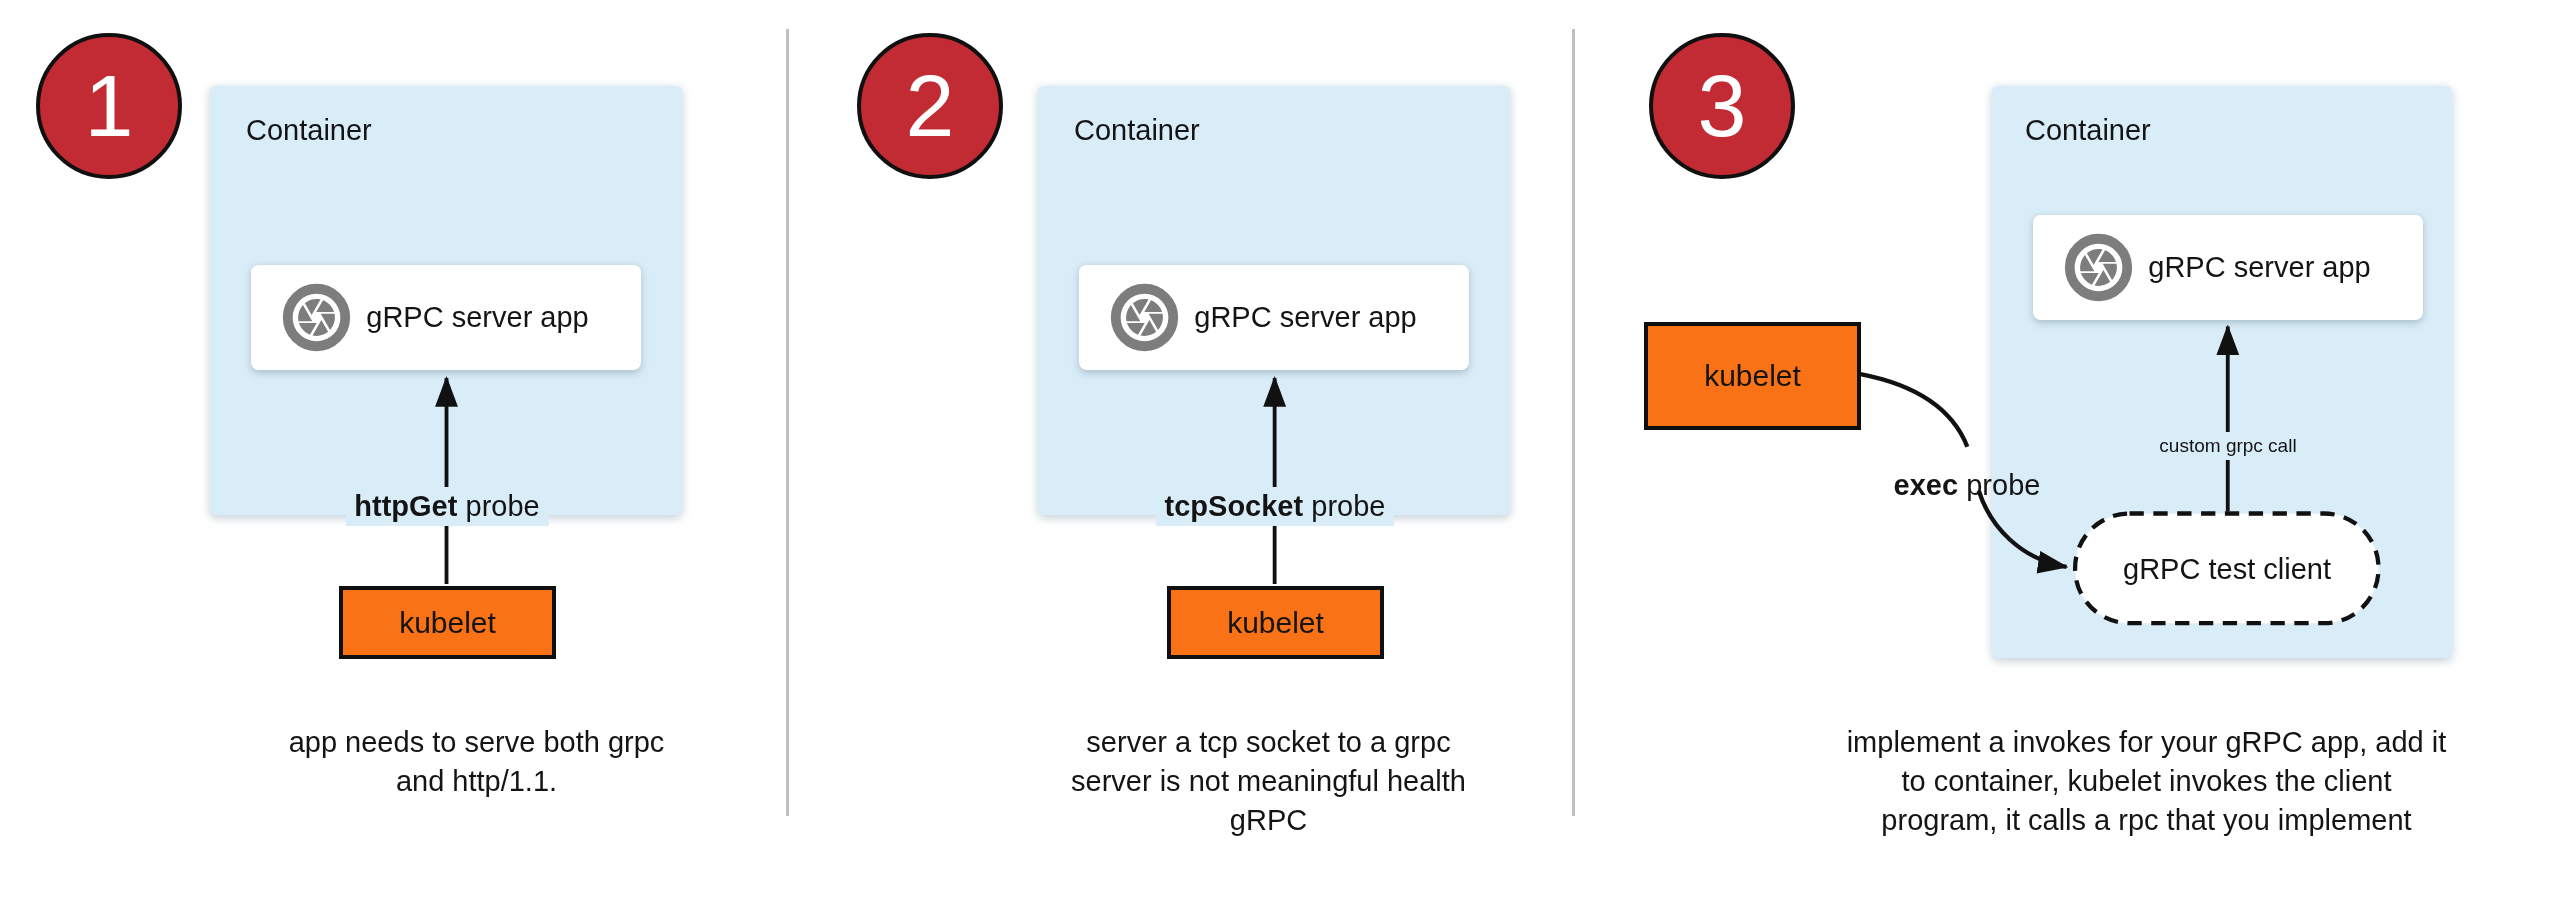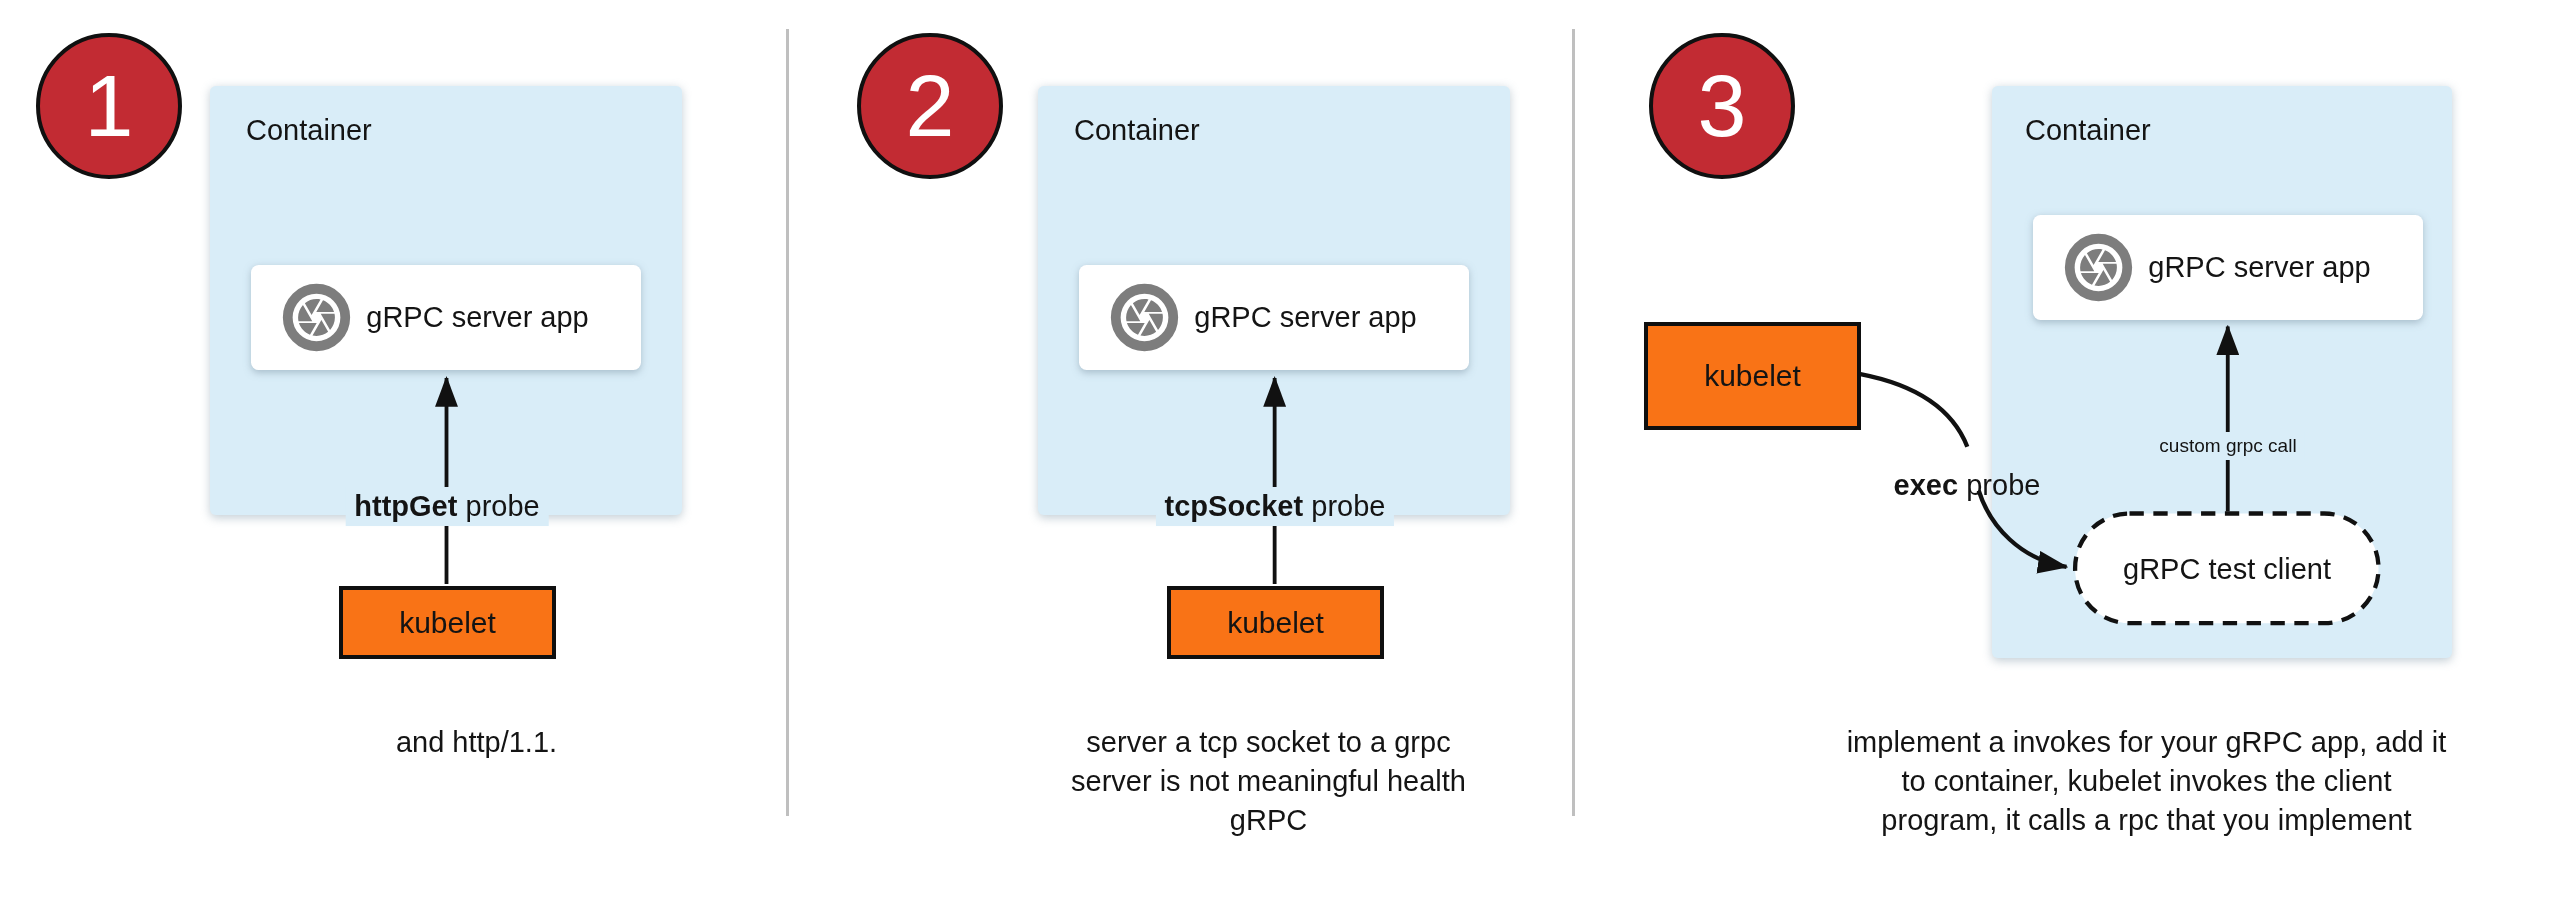--- a/index.html
+++ b/index.html
@@ -62,20 +62,21 @@
     </svg>
     <span class="app-label">gRPC server app</span>
   </div>
   <div class="probe-label on-blue" style="left:447px;top:457px;">
     <b>httpGet</b><span>probe</span>
   </div>
   <div class="kubelet-box" style="left:339px;top:586px;width:217px;height:73px;">
     <span>kubelet</span>
   </div>
   <div class="caption" style="left:219px;top:723px;width:515px;">
+    <div>app needs to serve both grpc</div>
     <div>and http/1.1.</div>
   </div>
 
   <div class="badge" style="left:857px;top:33px;">
     <span>2</span>
   </div>
   <div class="container-box" style="left:1038px;top:86px;width:472px;height:429px;"></div>
   <div class="container-label" style="left:1074px;top:114px;">Container</div>
   <div class="app-box" style="left:1079px;top:265px;">
     <svg class="app-icon" viewBox="0 0 24 24">

